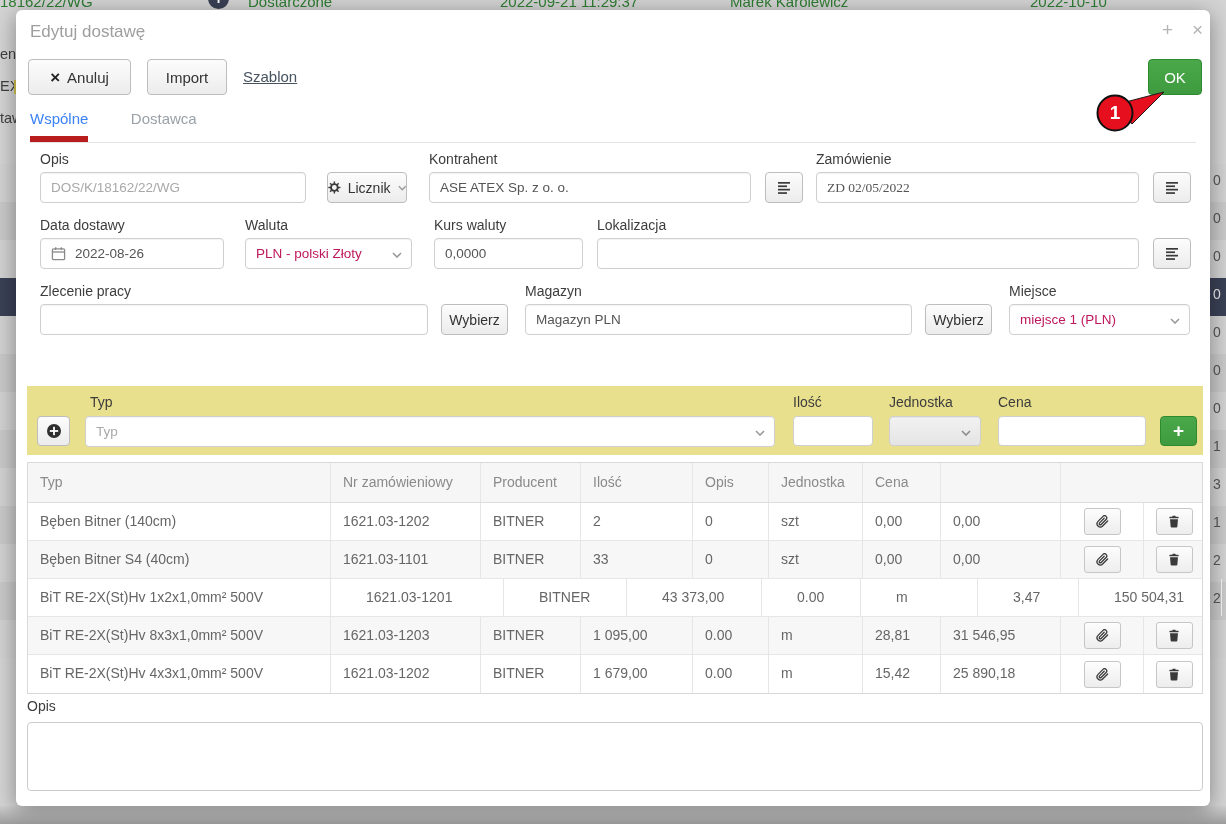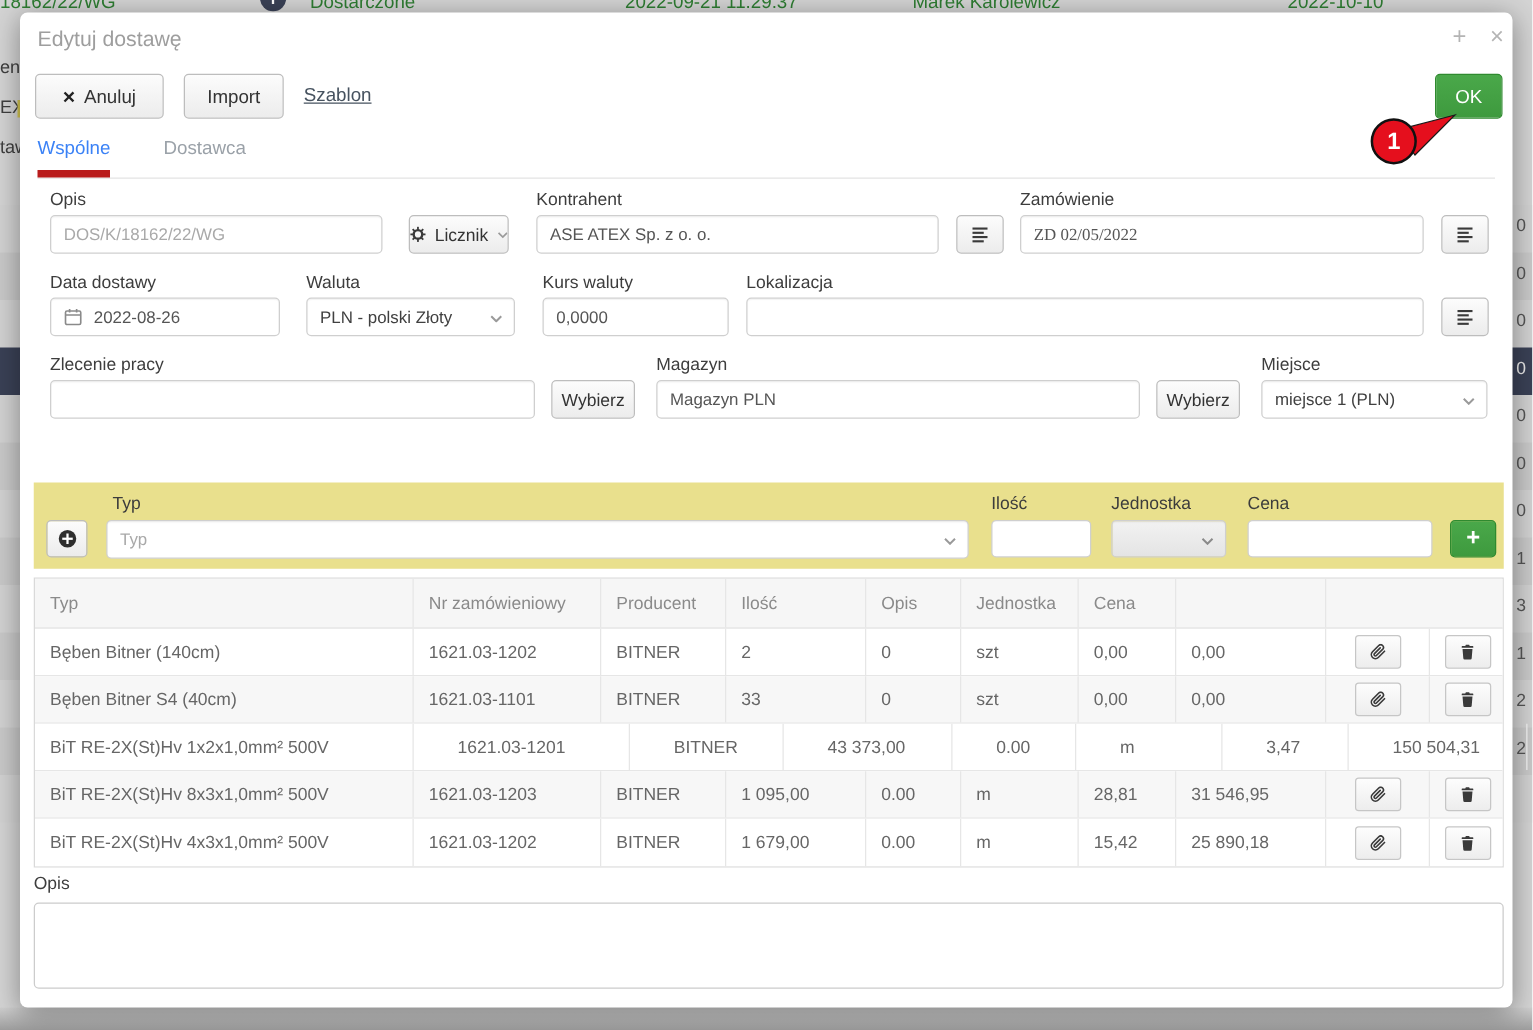--- a/index.html
+++ b/index.html
@@ -38,21 +38,21 @@
   .tab { display:inline-block; margin-right:38px; font-size:15px; color:#9aa1a8; padding-bottom:9px; cursor:pointer; }
   .tab.active { color:#3b82f6; border-bottom:6px solid #b91c1c; margin-bottom:-2px; }
 
   
   .lbl { position:absolute; font-size:14px; color:#3d3d3d; white-space:nowrap; }
   .inp { position:absolute; height:31px; border:1px solid #cfcfcf; border-radius:4px; background:#fff;
          font-size:13.5px; color:#555; padding:0 10px; font-family:inherit; outline:none;
          box-shadow:inset 0 1px 1px rgba(0,0,0,.05); }
   .inp::placeholder { color:#a9a9a9; }
   .sel { position:absolute; height:31px; border:1px solid #cfcfcf; border-radius:4px; background:#fff;
-         font-size:13.5px; color:#404040; padding:0 26px 0 10px; display:flex; align-items:center; cursor:pointer;
+         font-size:13.5px; color:#be185d; padding:0 26px 0 10px; display:flex; align-items:center; cursor:pointer;
          box-shadow:inset 0 1px 1px rgba(0,0,0,.05); }
   .sel .chev { position:absolute; right:9px; top:13px; }
   .addon-btn { width:38px; height:31px; }
   .date-wrap { position:absolute; height:31px; border:1px solid #cfcfcf; border-radius:4px; background:#fff;
                display:flex; align-items:center; padding:0 10px; gap:9px;
                box-shadow:inset 0 1px 1px rgba(0,0,0,.05); }
   .date-wrap input { border:none; outline:none; font-size:13.5px; color:#555; width:110px; font-family:inherit; }
 
   
   #subtabs { position:absolute; left:24px; top:340px; height:34px; }

